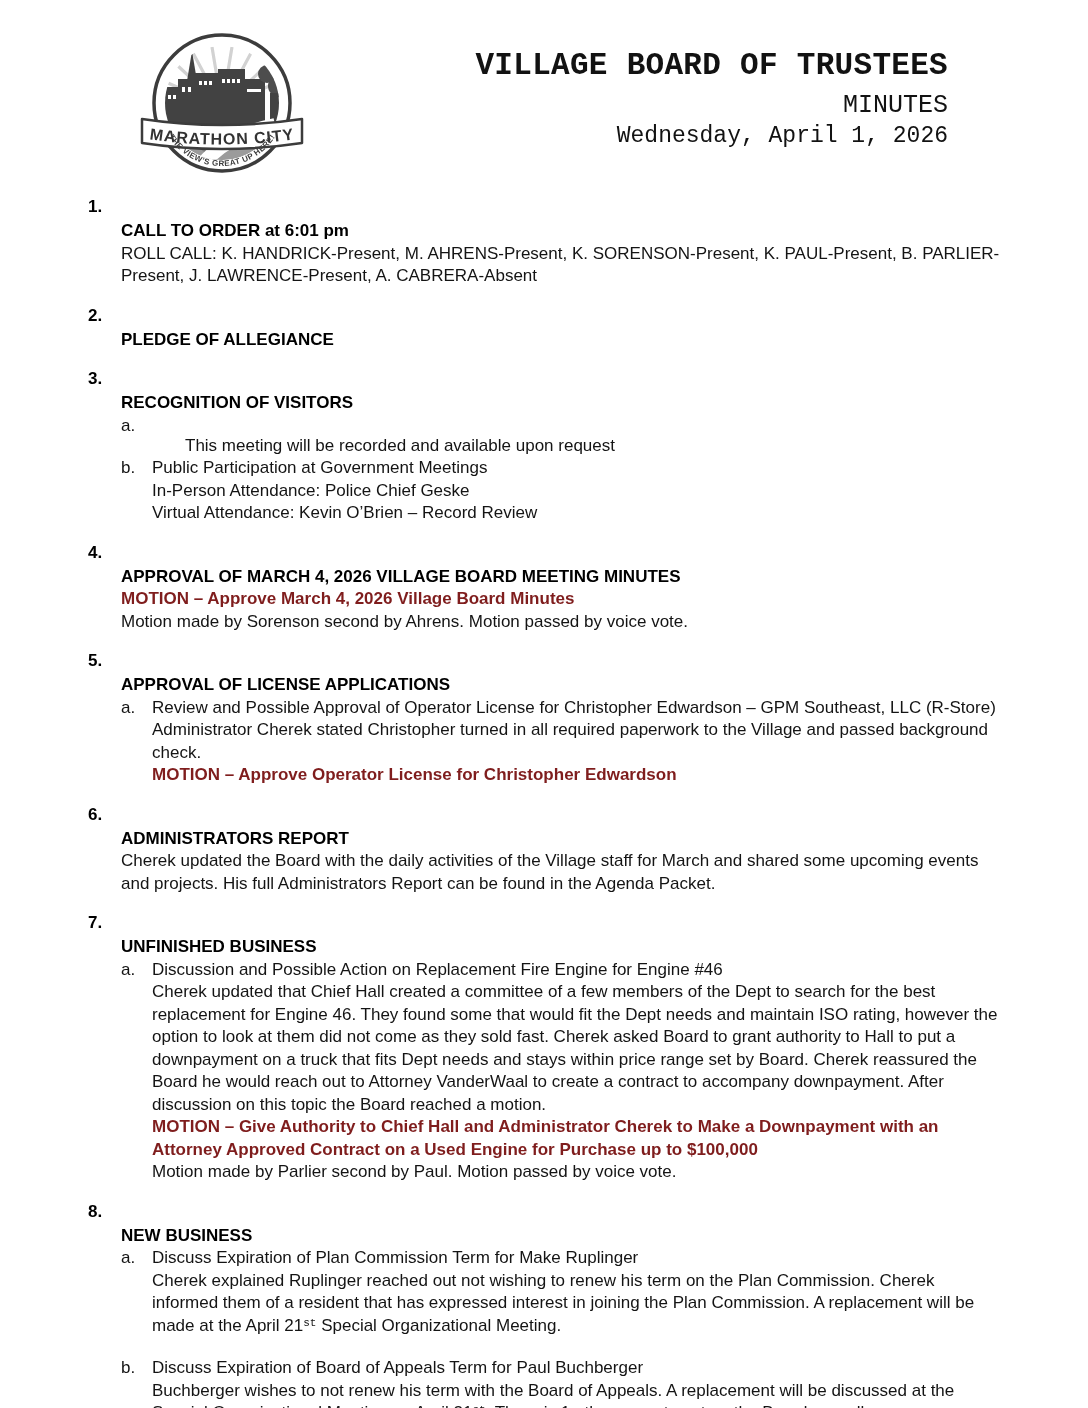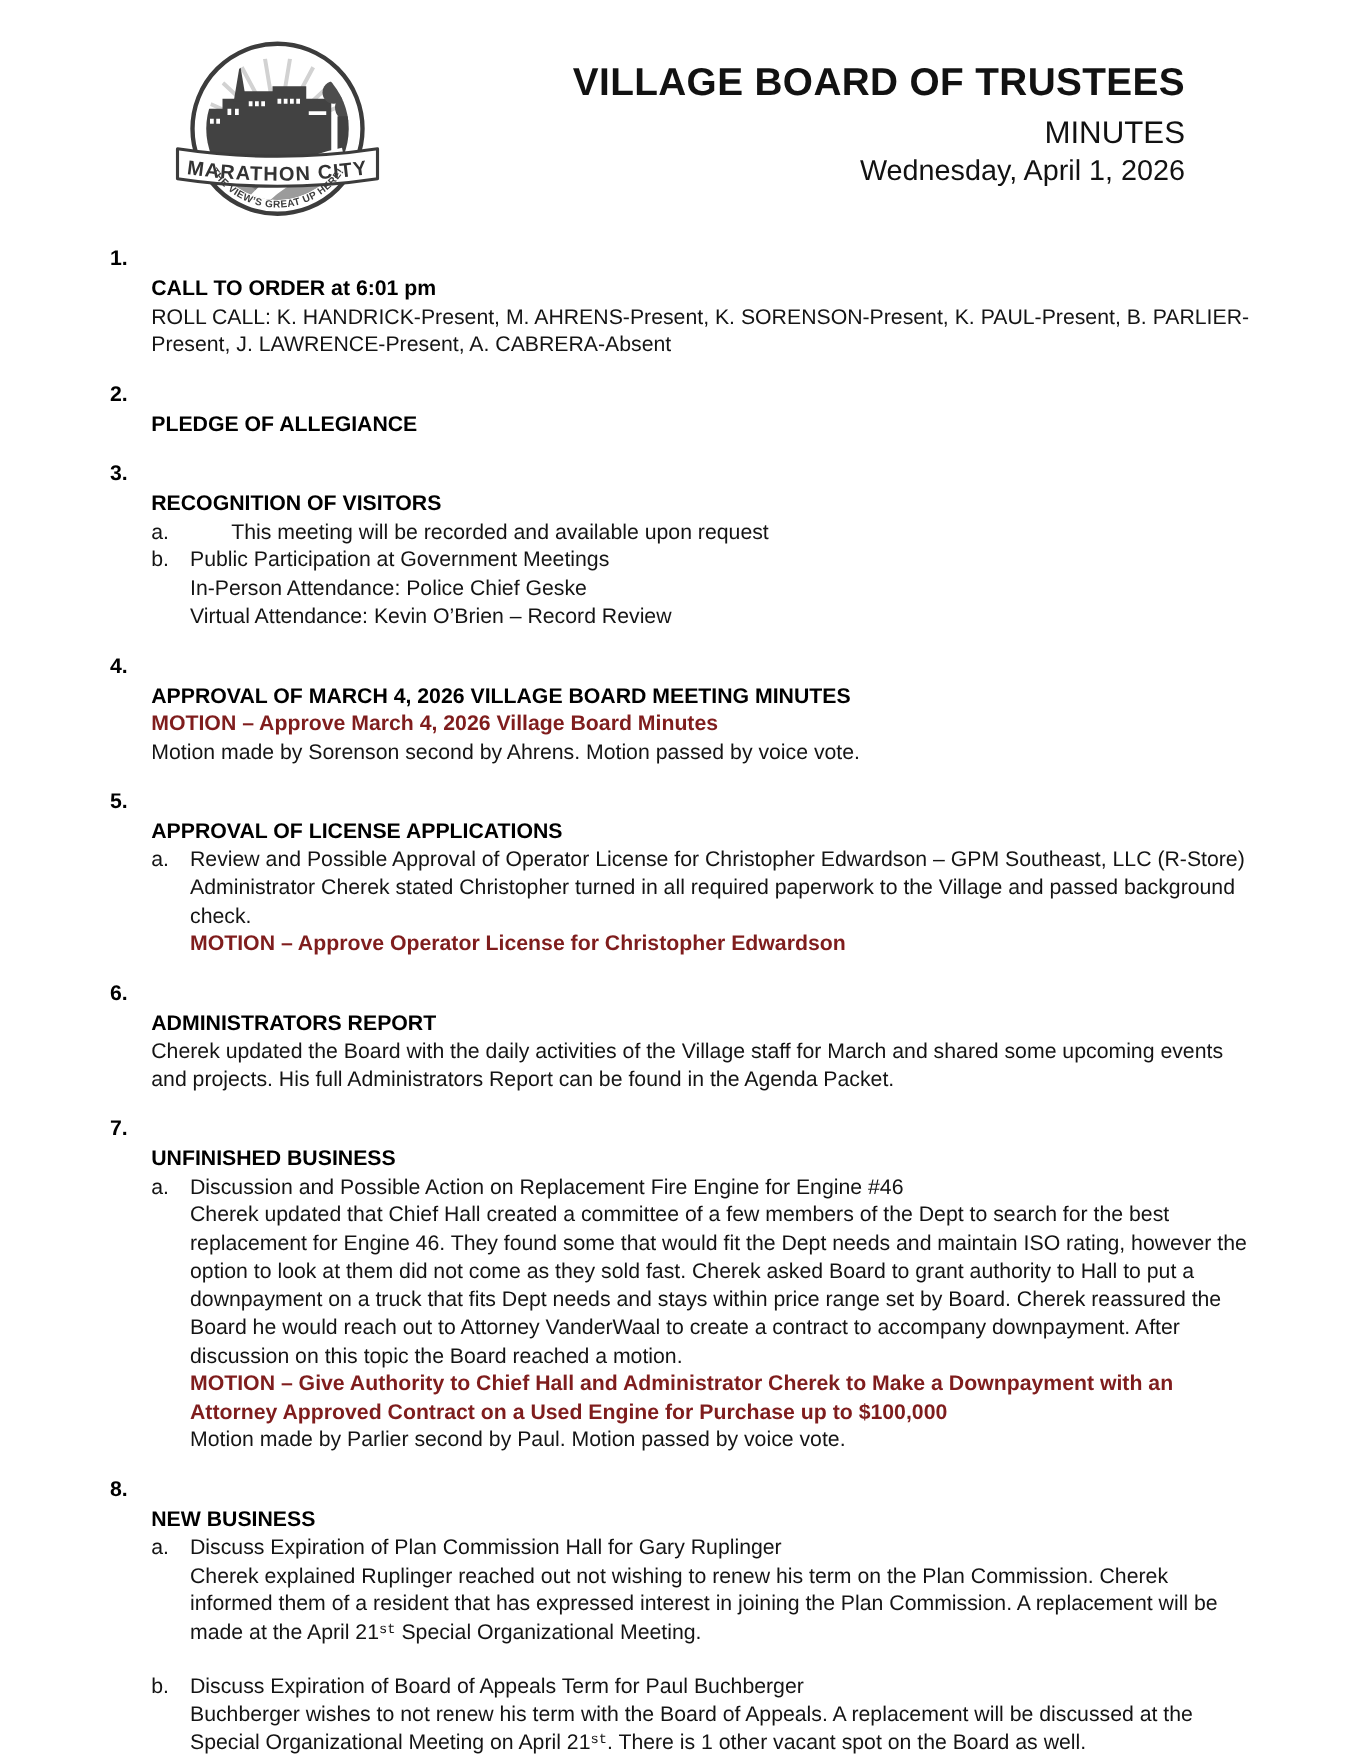--- a/index.html
+++ b/index.html
@@ -5,38 +5,38 @@
   html,body { margin:0; padding:0; background:#ffffff; }
   .page {
     position:relative; width:1088px; height:1408px; background:#fff;
     font-family:"Liberation Sans", sans-serif; color:#111; overflow:hidden;
   }
   
   .logo { position:absolute; left:138px; top:30px; width:168px; height:150px; }
   
   .header-block {
     position:absolute; top:48px; right:140px; text-align:right;
-    font-family:Liberation Sans, sans-serif; color:#121212;
+    font-family:Liberation Mono, monospace; color:#121212;
   }
   .header-title { font-size:31px; font-weight:bold; letter-spacing:.3px; line-height:36px; }
   .header-sub   { font-size:25px; line-height:30px; margin-top:7px; }
   .header-date  { font-size:23px; line-height:27px; margin-top:2px; }
   
   .content {
     position:absolute; left:88px; top:196px; width:912px;
     font-size:17px; line-height:22.5px; color:#141414;
   }
   .section { display:flex; margin-bottom:17px; }
   .num { width:33px; flex:none; font-weight:bold; color:#000; }
   .sec-body { flex:1; min-width:0; }
   .heading { font-weight:bold; color:#000000;margin-top:24px; }
   .sub { display:flex; }
   .sub-label { width:31px; flex:none; }
   .sub-body { flex:1; min-width:0; }
-  .note { margin-left:33px; }
+  .note { margin-left:33px;margin-top:20px; }
   .bold { font-weight:bold; color:#7f1d1d; }
   .sub-gap { margin-top:18px; }
   .sup { font-size:11px; position:relative; top:-5px;font-family:Liberation Mono, monospace; }
 </style>
 </head>
 <body>
 
 <div class="page">
 
   <div class="logo">
@@ -191,21 +191,21 @@
       </div>
     </div>
 
     <div class="section">
       <div class="num">8.</div>
       <div class="sec-body">
         <div class="heading">NEW BUSINESS</div>
         <div class="sub">
           <div class="sub-label">a.</div>
           <div class="sub-body">
-            <div>Discuss Expiration of Plan Commission Hall for Gary Ruplinger</div>
+            <div>Discuss Expiration of Plan Commission Term for Make Ruplinger</div>
             <div><span>Cherek explained Ruplinger reached out not wishing to renew his term on the Plan Commission. Cherek informed them of a resident that has expressed interest in joining the Plan Commission. A replacement will be made at the April 21</span><span class="sup">st</span><span> Special Organizational Meeting.</span></div>
           </div>
         </div>
         <div class="sub sub-gap">
           <div class="sub-label">b.</div>
           <div class="sub-body">
             <div>Discuss Expiration of Board of Appeals Term for Paul Buchberger</div>
             <div><span>Buchberger wishes to not renew his term with the Board of Appeals. A replacement will be discussed at the Special Organizational Meeting on April 21</span><span class="sup">st</span><span>. There is 1 other vacant spot on the Board as well.</span></div>
           </div>
         </div>

